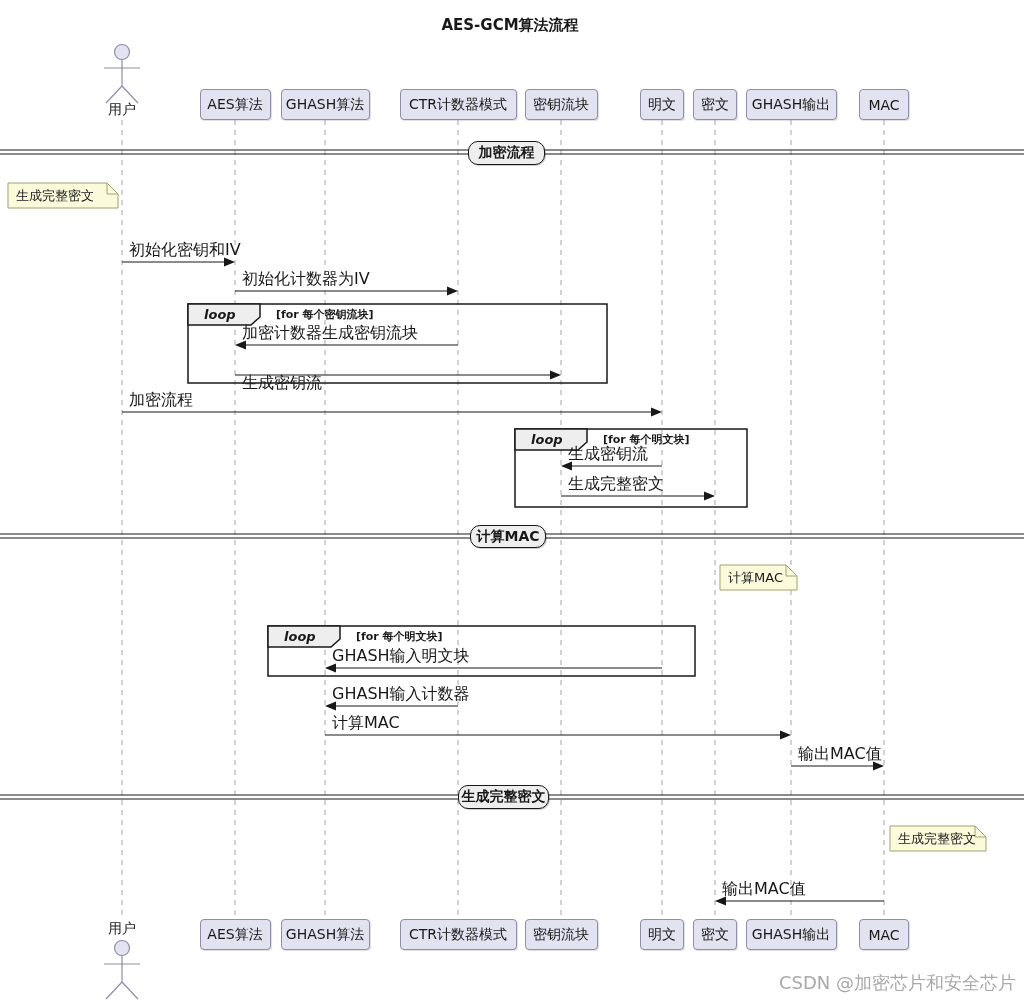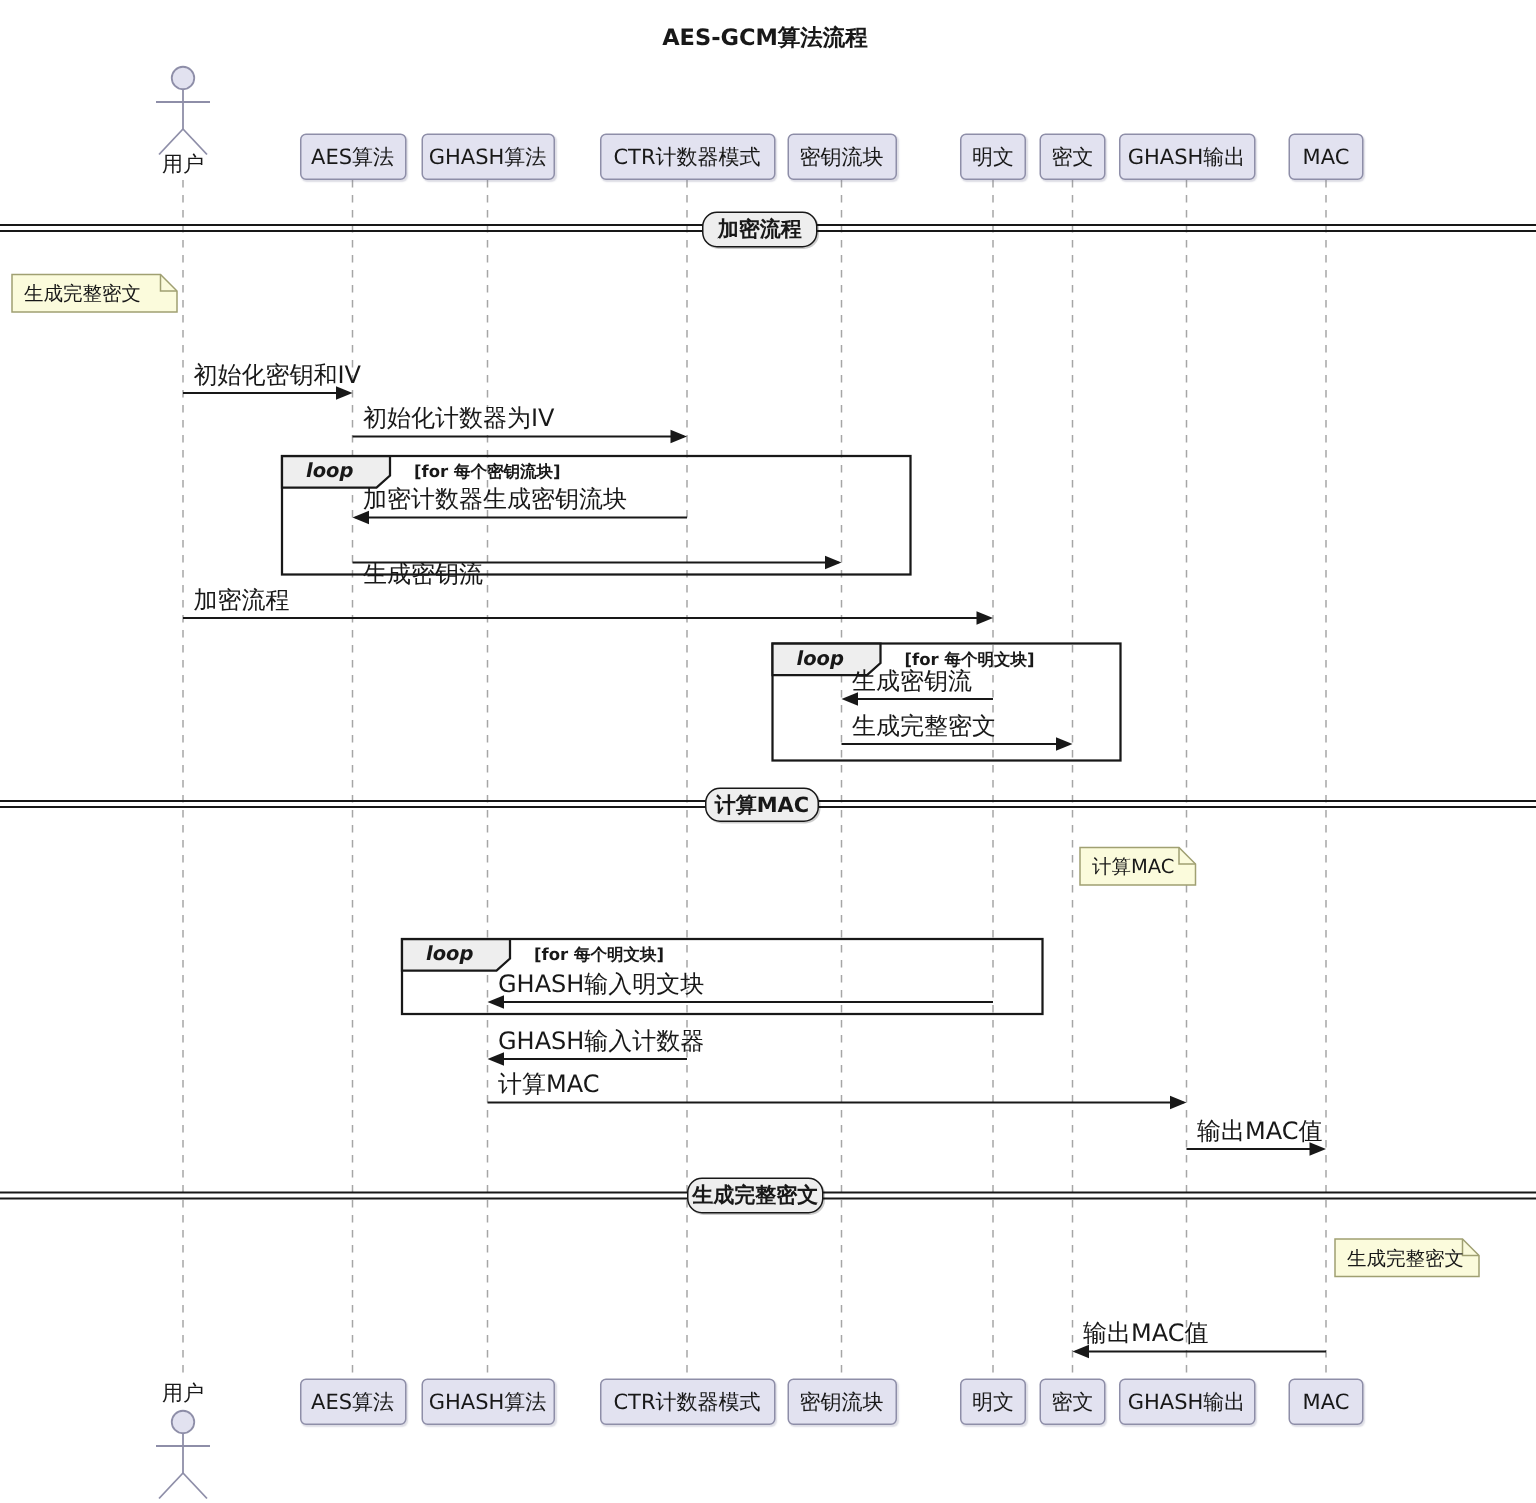--- a/index.html
+++ b/index.html
@@ -82,20 +82,21 @@
       <line x1="458" y1="706" x2="327" y2="706" stroke="#181818" stroke-width="1.2"></line>
       <polygon points="325,706 336,701.5 336,710.5" fill="#181818"></polygon>
       <line x1="325" y1="735" x2="789" y2="735" stroke="#181818" stroke-width="1.2"></line>
       <polygon points="791,735 780,730.5 780,739.5" fill="#181818"></polygon>
       <line x1="791" y1="766" x2="882" y2="766" stroke="#181818" stroke-width="1.2"></line>
       <polygon points="884,766 873,761.5 873,770.5" fill="#181818"></polygon>
       <line x1="884" y1="901" x2="717" y2="901" stroke="#181818" stroke-width="1.2"></line>
       <polygon points="715,901 726,896.5 726,905.5" fill="#181818"></polygon>
     </svg>
   <div class="abs title" style="left: 510px; top: 16px;">AES-GCM算法流程</div>
+  <div class="abs watermark" style="right: 8px; top: 971px; color: rgb(169, 169, 169);">CSDN @加密芯片和安全芯片</div>
 <div class="abs actor-label" style="left:122px;top:101px;">用户</div>
     <div class="abs actor-label" style="left:122px;top:920px;">用户</div>
     <div class="abs participant" style="left:199.5px;top:89px;width:71px;height:31px;background:#E2E2F0;border:1px solid #8E8EA8;">AES算法</div>
     <div class="abs participant" style="left:199.5px;top:919px;width:71px;height:31px;background:#E2E2F0;border:1px solid #8E8EA8;">AES算法</div>
     <div class="abs participant" style="left:280.5px;top:89px;width:89px;height:31px;background:#E2E2F0;border:1px solid #8E8EA8;">GHASH算法</div>
     <div class="abs participant" style="left:280.5px;top:919px;width:89px;height:31px;background:#E2E2F0;border:1px solid #8E8EA8;">GHASH算法</div>
     <div class="abs participant" style="left:399.5px;top:89px;width:117px;height:31px;background:#E2E2F0;border:1px solid #8E8EA8;">CTR计数器模式</div>
     <div class="abs participant" style="left:399.5px;top:919px;width:117px;height:31px;background:#E2E2F0;border:1px solid #8E8EA8;">CTR计数器模式</div>
     <div class="abs participant" style="left:524.5px;top:89px;width:73px;height:31px;background:#E2E2F0;border:1px solid #8E8EA8;">密钥流块</div>
     <div class="abs participant" style="left:524.5px;top:919px;width:73px;height:31px;background:#E2E2F0;border:1px solid #8E8EA8;">密钥流块</div>

